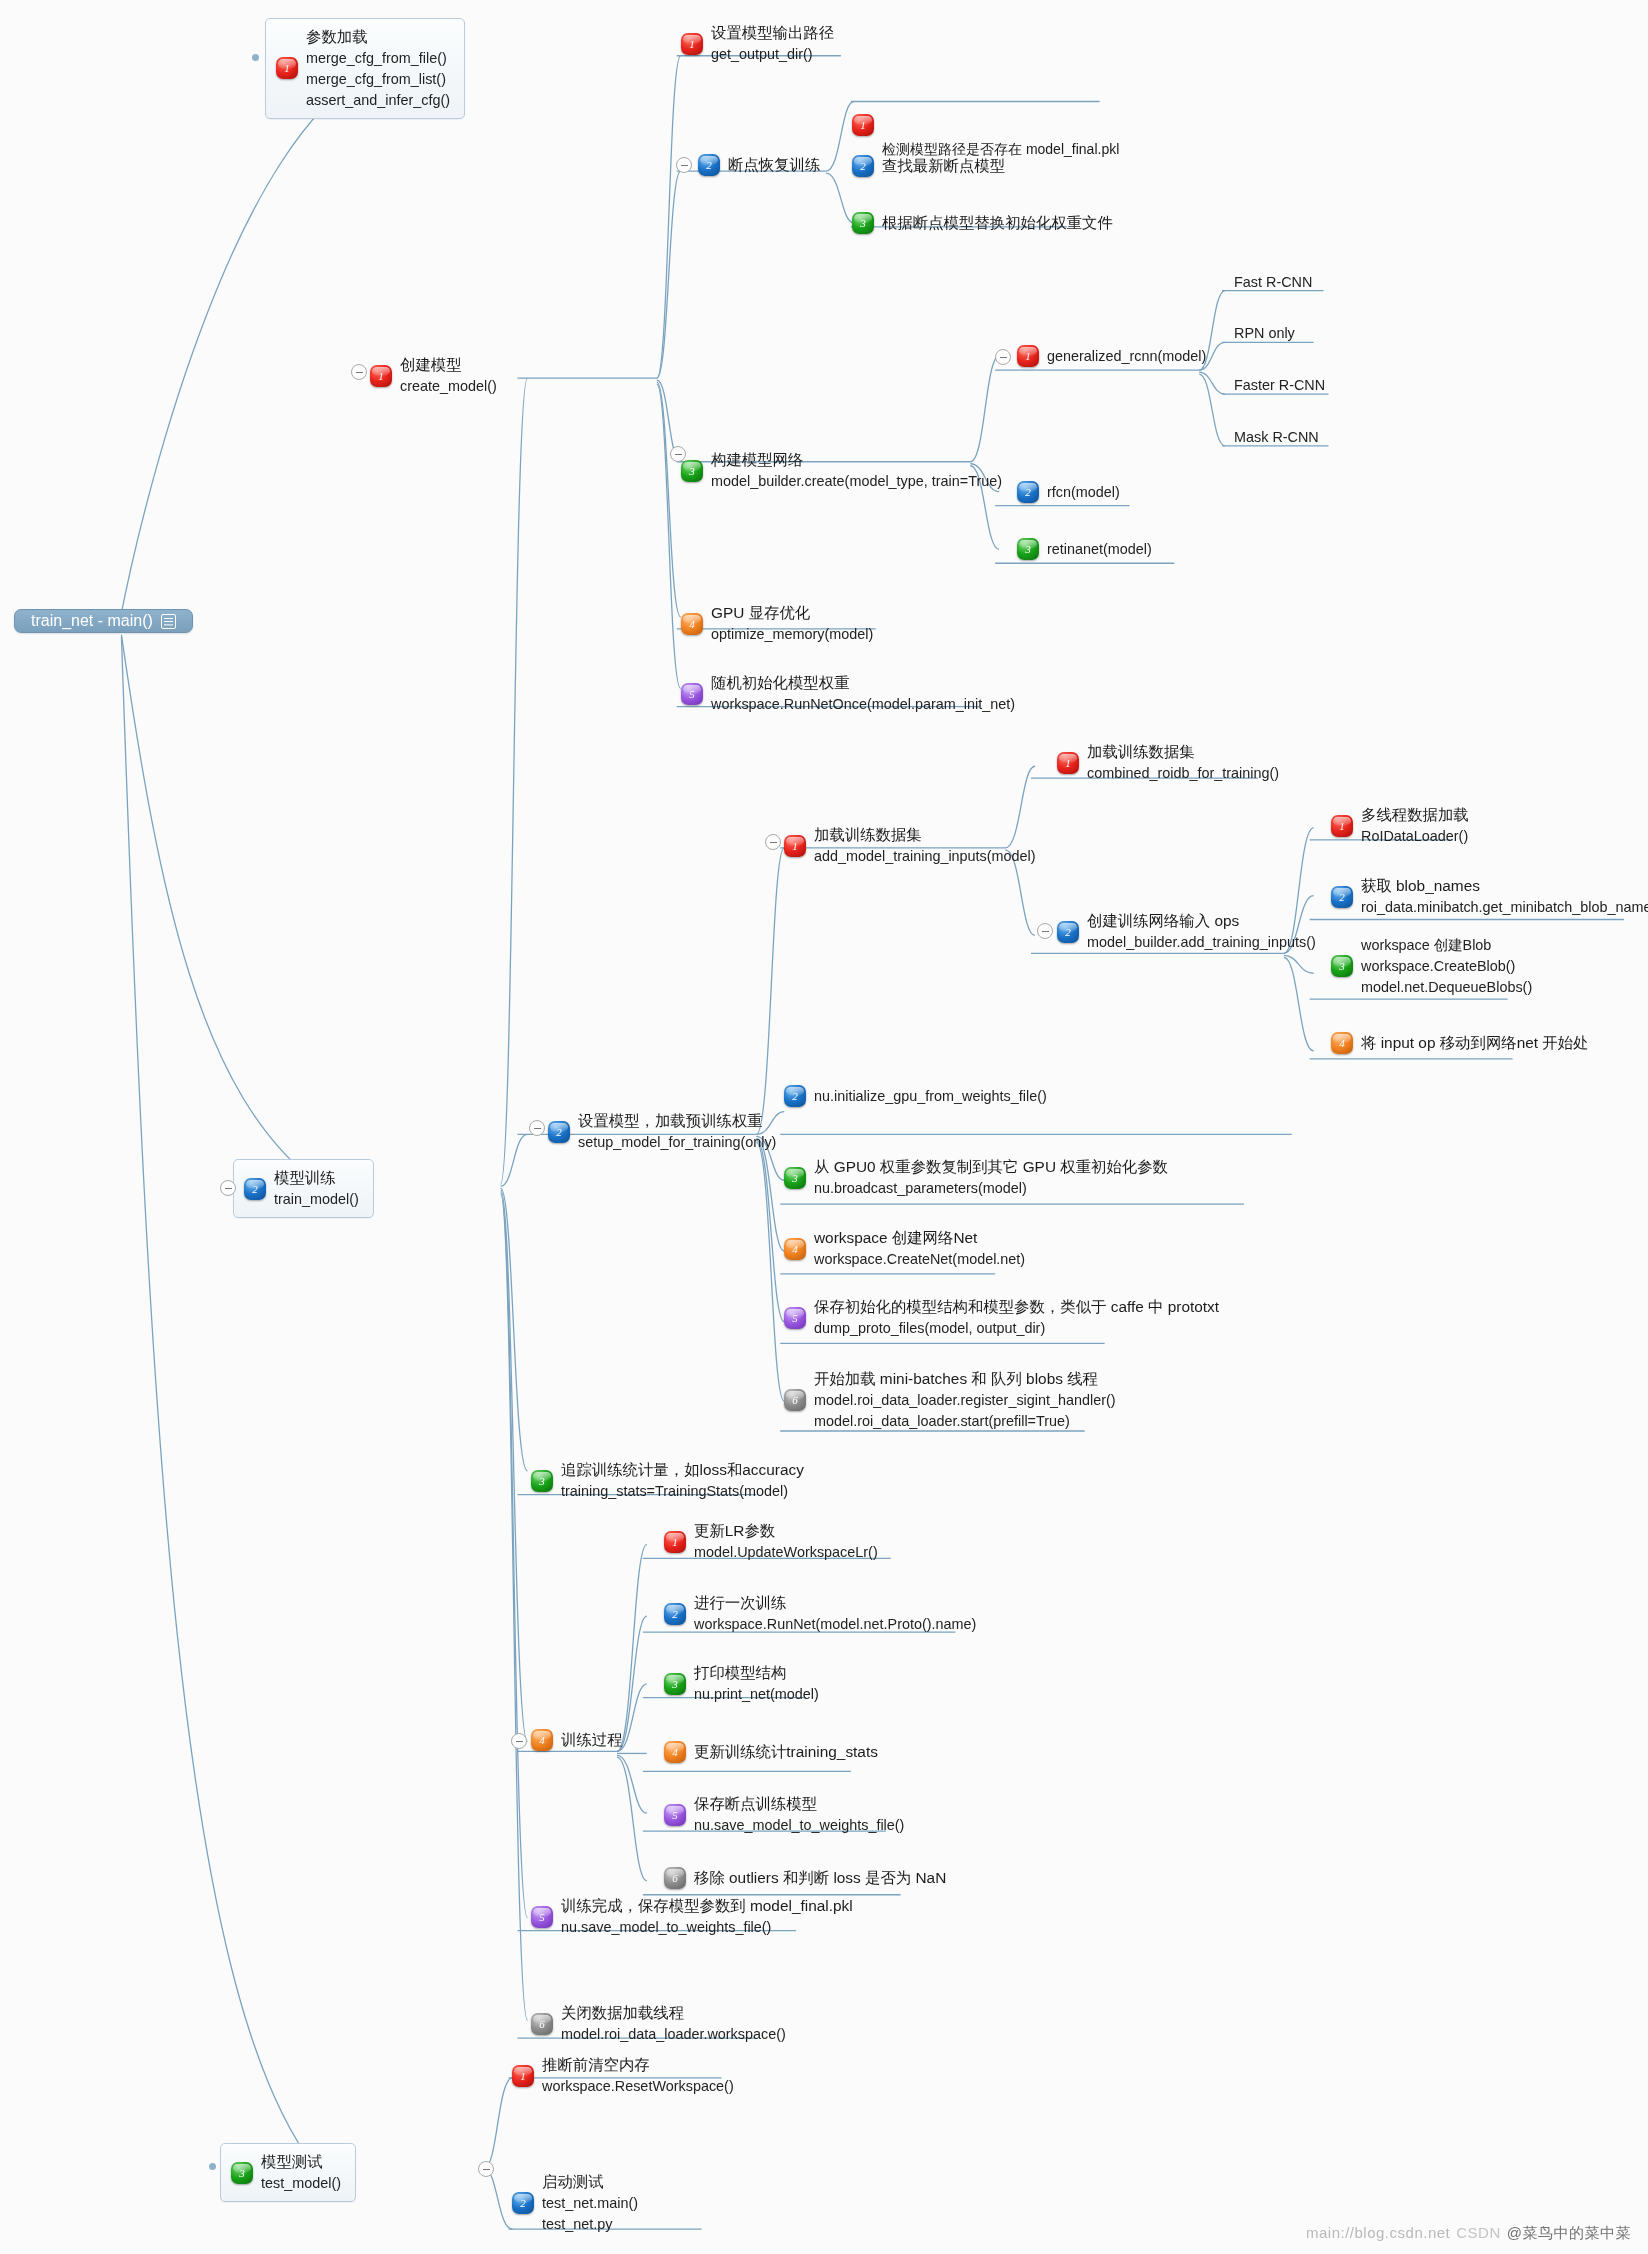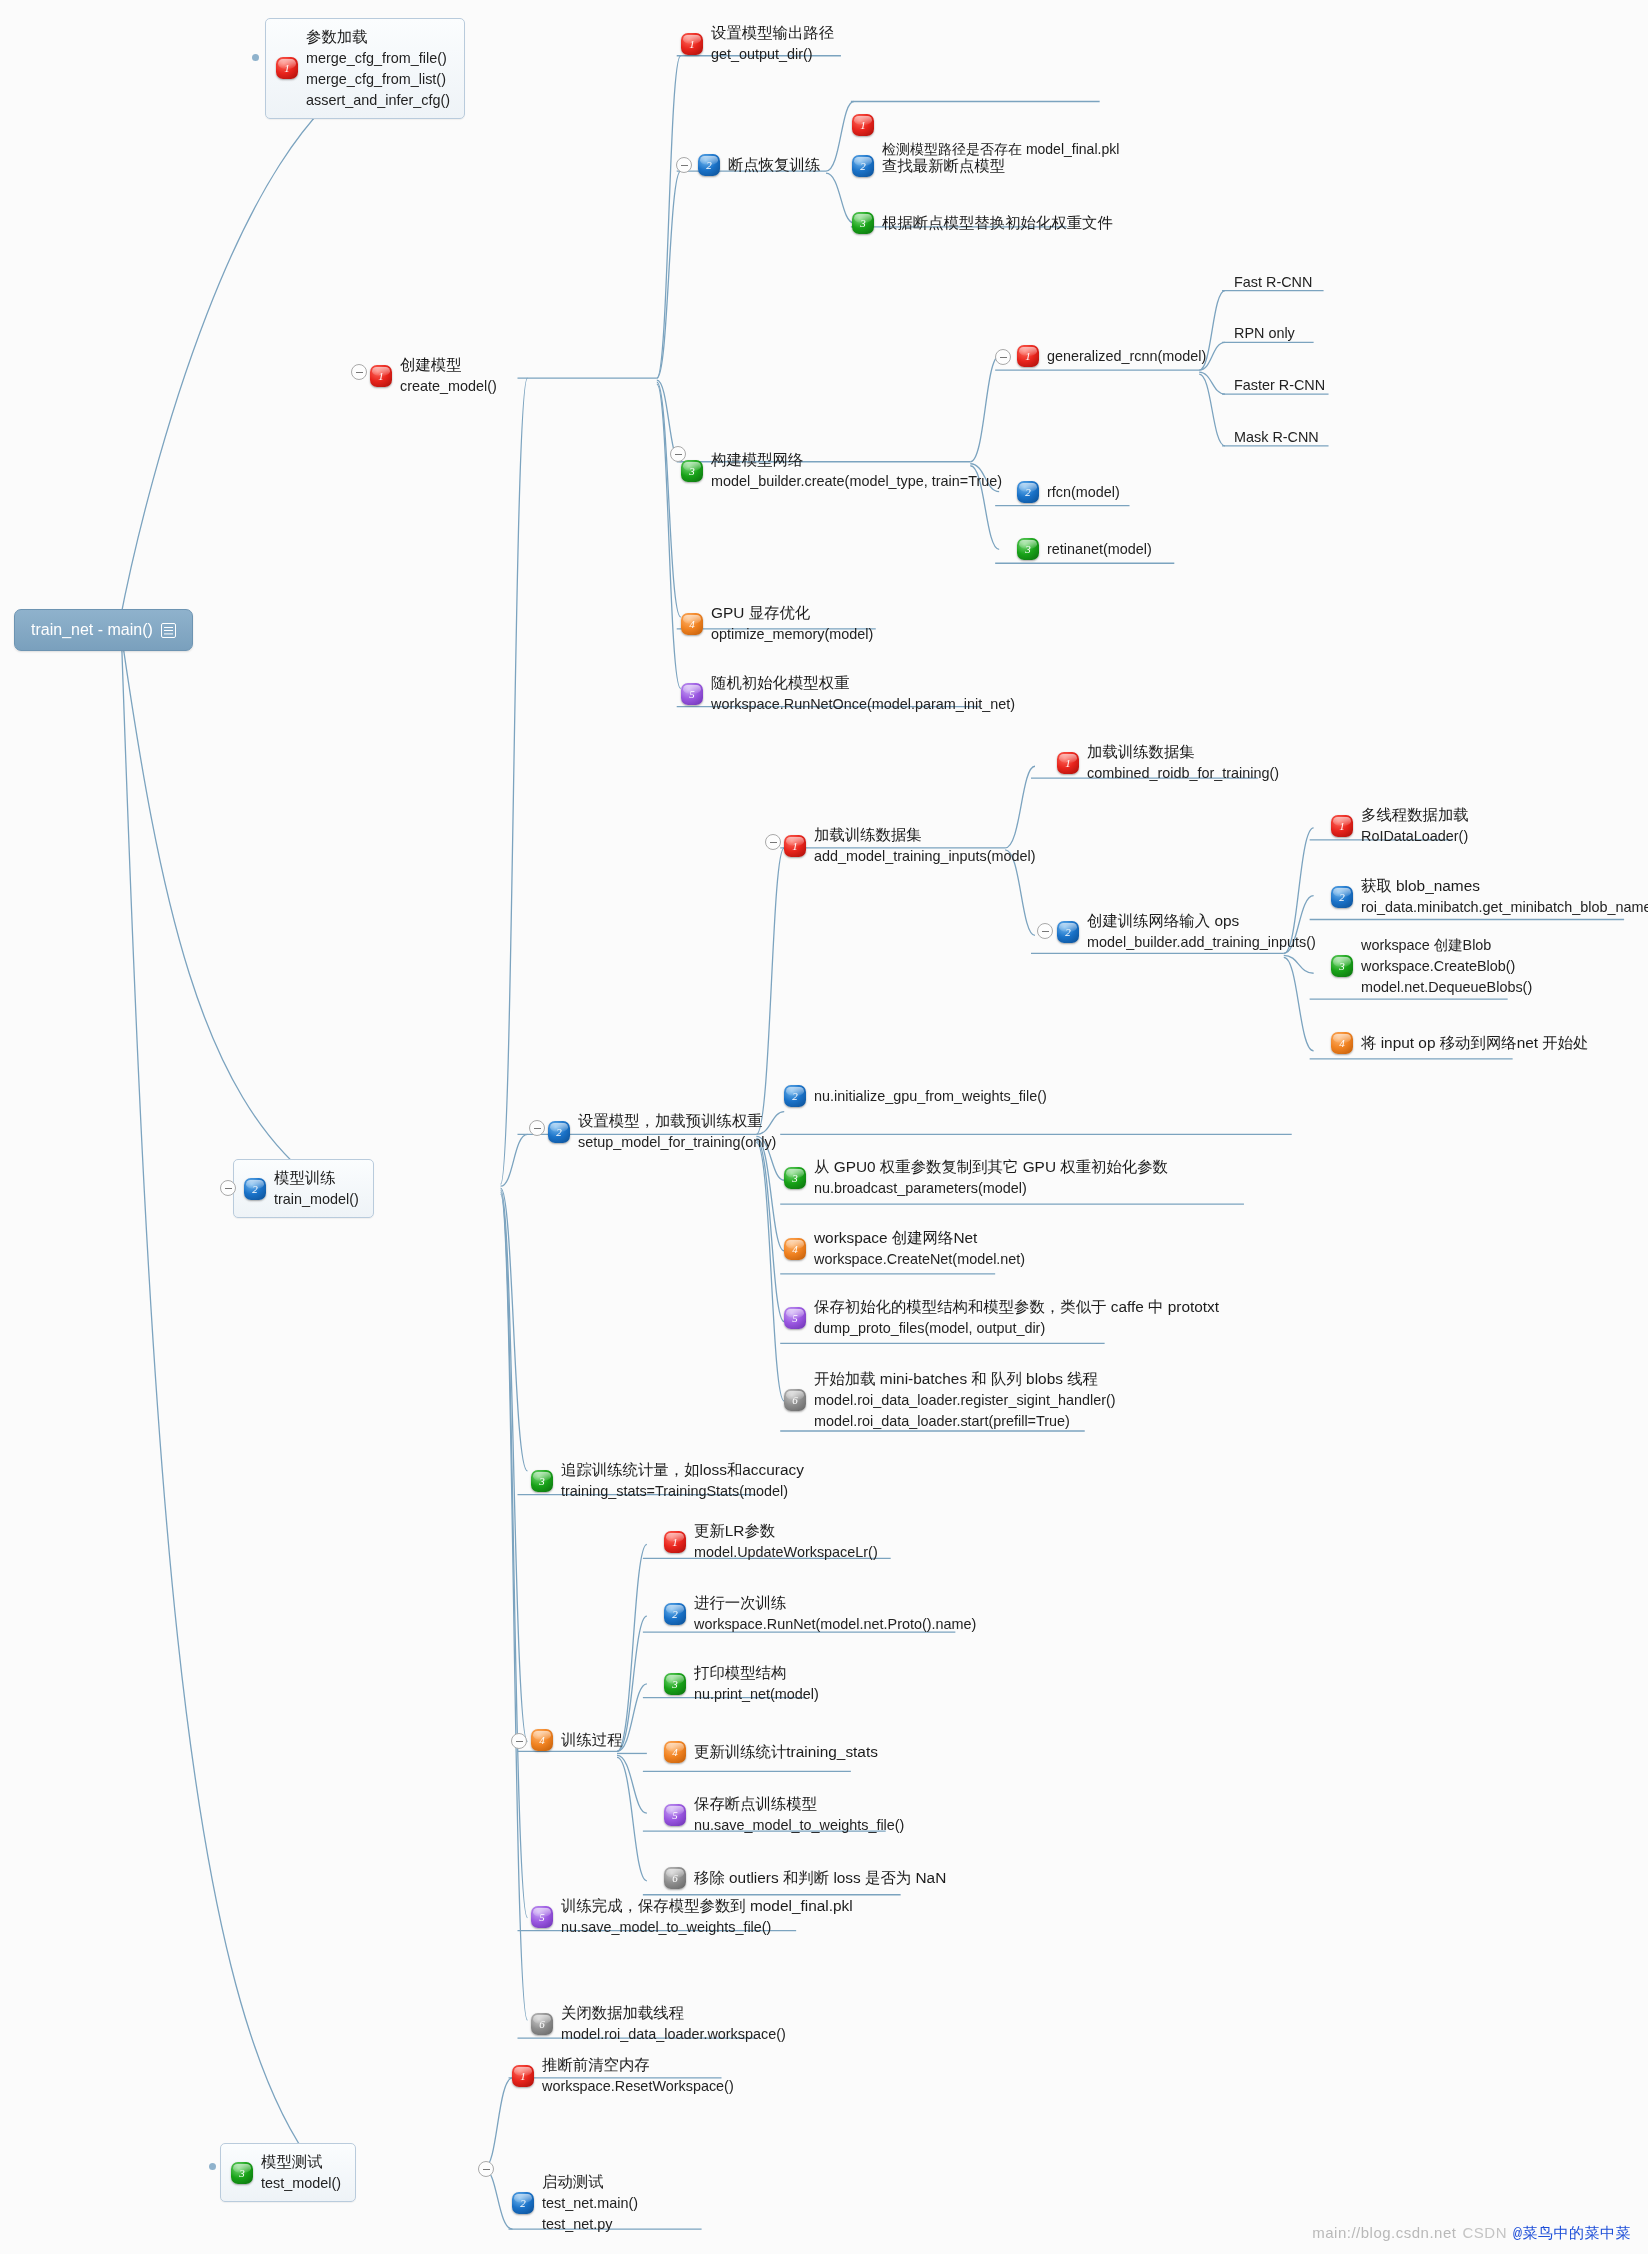--- a/index.html
+++ b/index.html
@@ -60,21 +60,21 @@
     background:linear-gradient(180deg,#fbfdfe 0%,#eef3f7 100%);
     padding:7px 14px 7px 10px;
     box-shadow:0 1px 1px rgba(0,0,0,.05);
   }
   .root{
     position:absolute;
     border-radius:7px;
     background:linear-gradient(180deg,#8fb2cc 0%,#7aa0bd 100%);
     border:1px solid #6d94b2;
     color:#ffffff;
-    padding:11px 16px;
+    padding:2px 16px;
     font-size:16px;
     display:flex;align-items:center;gap:8px;
     box-shadow:0 1px 2px rgba(0,0,0,.12);
   }
   .note-icon{
     width:13px;height:13px;border:1.4px solid #ffffff;border-radius:2px;
     position:relative;flex:0 0 13px;
   }
   .note-icon::before,.note-icon::after{
     content:"";position:absolute;left:2px;right:2px;height:1.3px;background:#fff;
@@ -83,21 +83,21 @@
   .note-icon::after{top:6.6px;box-shadow:0 3.4px 0 #fff;}
 
   .dot{position:absolute;width:7px;height:7px;border-radius:50%;background:#8fb2cc;}
 
   .watermark{
     position:absolute;right:18px;bottom:12px;
     font-size:15px;color:#b9b9b9;letter-spacing:0.5px;
     display:flex;align-items:baseline;gap:6px;
   }
   .watermark .csdn{color:#c4c4c4;}
-  .watermark .author{color:#1d4ed8;font-family:Liberation Mono, monospace;}
+  .watermark .author{color:#737373;}
 </style>
 </head>
 <body>
 
 <div id="canvas">
 
   <svg class="links" viewBox="0 0 1657 2266">
 
     <path d="M120 626 C 150 470, 240 140, 372 72"></path>
 

